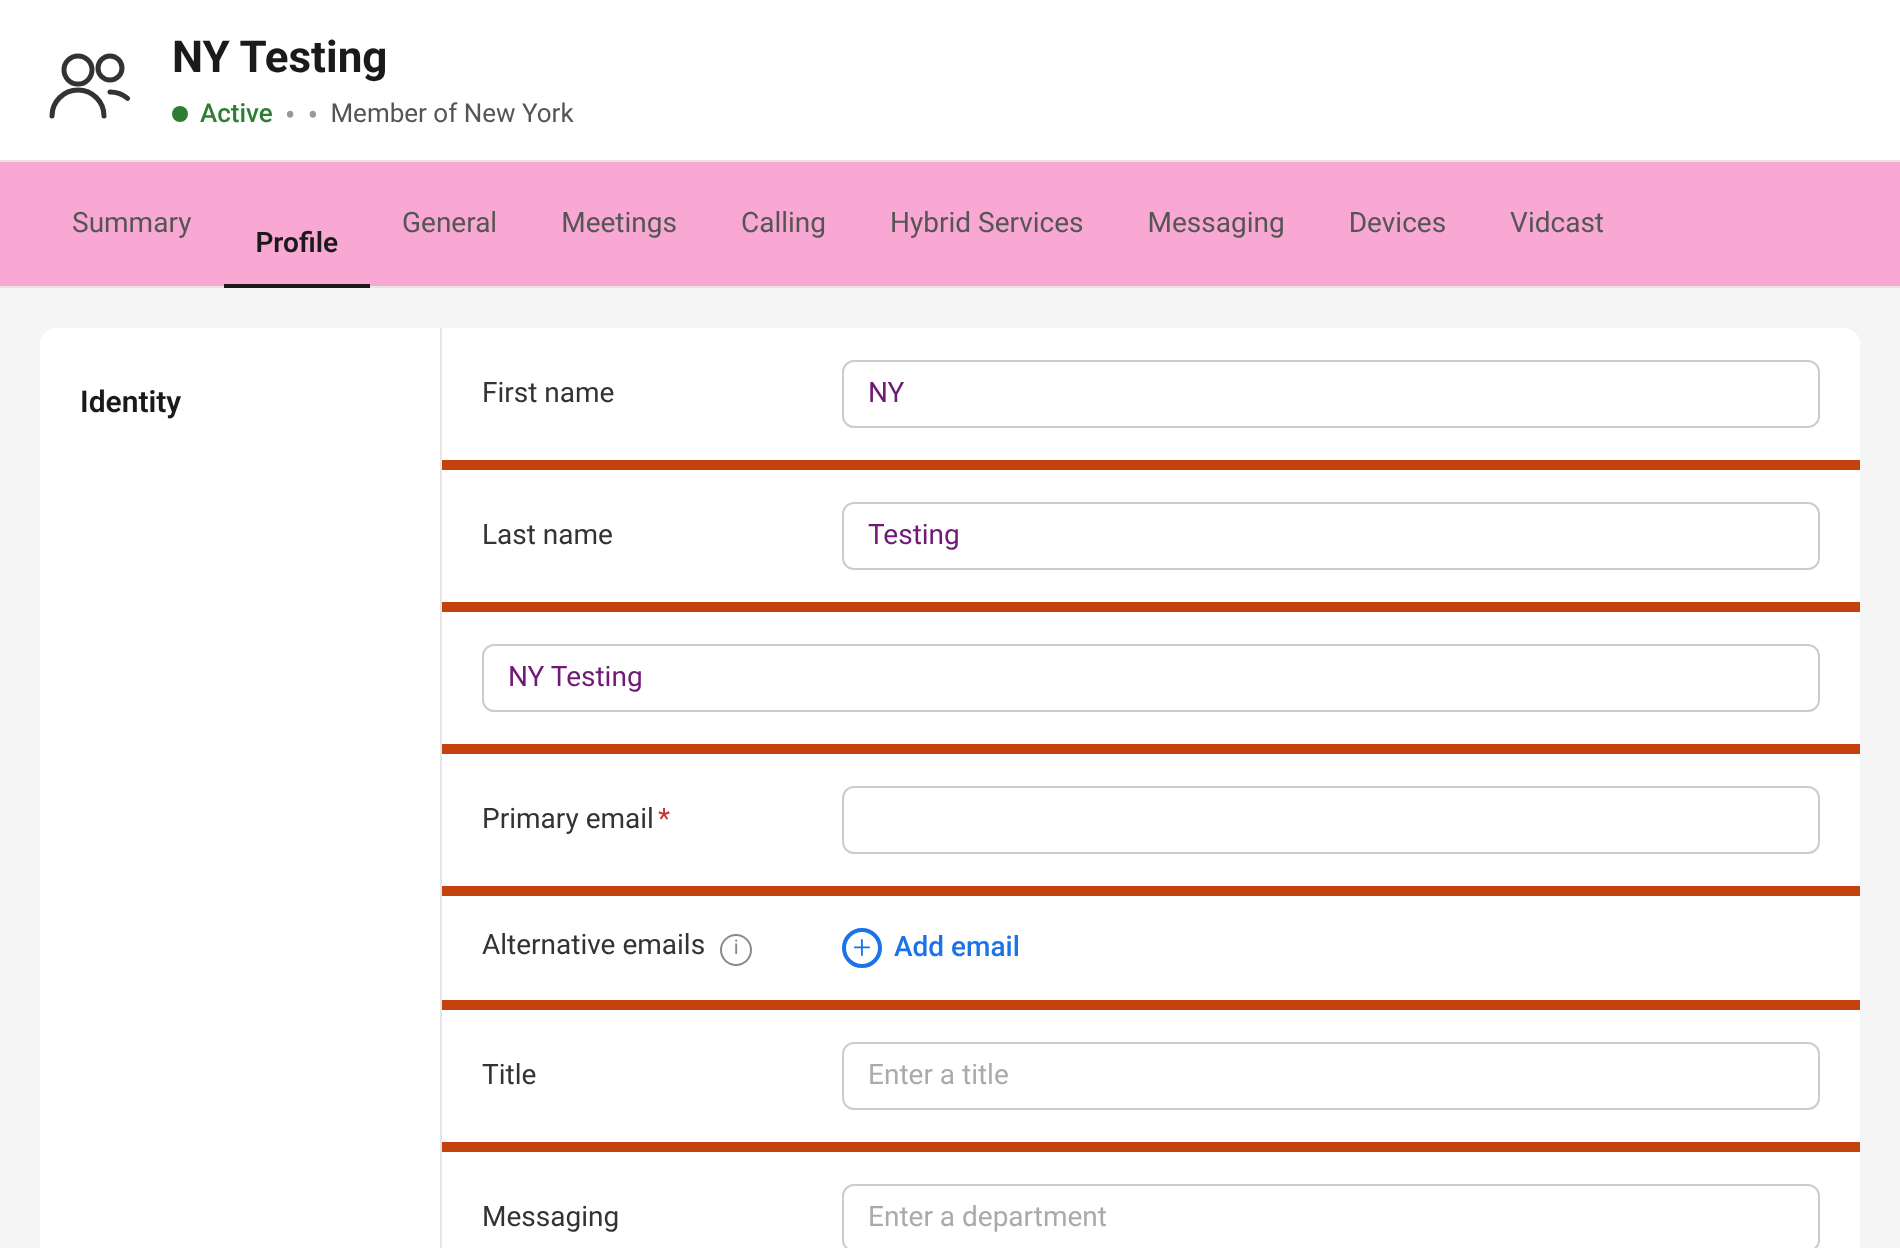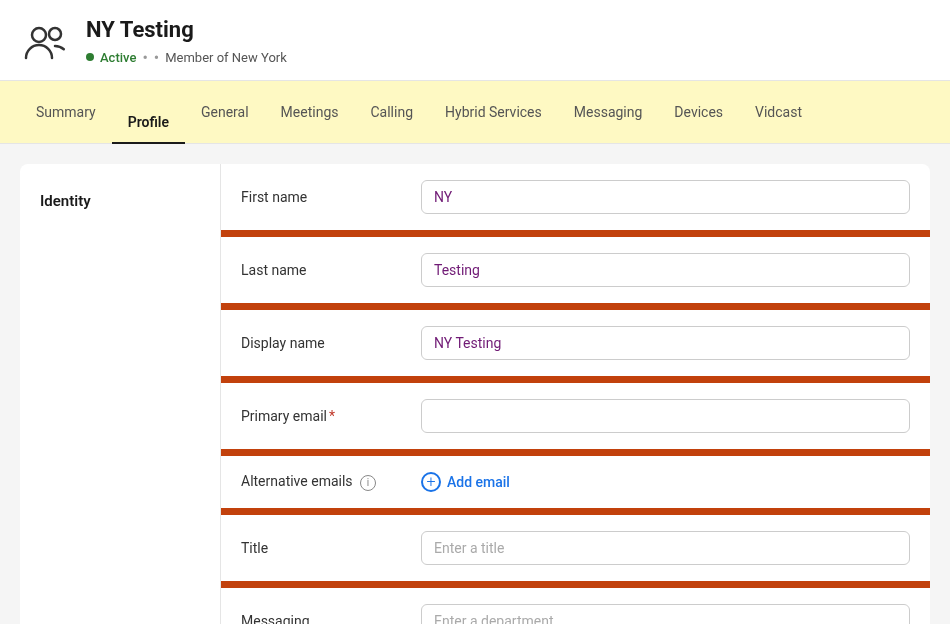--- a/index.html
+++ b/index.html
@@ -84,21 +84,21 @@
       align-items: center;
       gap: 6px;
       color: #555;
     }
 
     
     .tabs {
       display: flex;
       align-items: center;
       padding: 0 20px;
-      background: #fef9c3;
+      background: #f9a8d4;
       border-bottom: 1px solid #e5e5e5;
       gap: 0;
     }
 
     .tab {
       padding: 12px 16px;
       font-size: 14px;
       color: #555;
       cursor: pointer;
       border-bottom: 2px solid transparent;
@@ -144,21 +144,21 @@
     }
 
     .form-fields {
       flex: 1;
     }
 
     .form-row {
       display: flex;
       align-items: center;
       padding: 16px 20px;
-      border-bottom: 7px solid #c2410c;
+      border-bottom: 5px solid #c2410c;
       gap: 20px;
     }
 
     .form-row:last-child {
       border-bottom: none;
     }
 
     .field-label {
       width: 160px;
       flex-shrink: 0;
@@ -292,21 +292,20 @@
         </div>
 
         <div class="form-row">
           <div class="field-label">Last name</div>
           <div class="field-input">
             <input type="text" class="text-input" value="Testing" style="">
           </div>
         </div>
 
         <div class="form-row">
-          <div class="field-label">Display name</div>
           <div class="field-input">
             <input type="text" class="text-input" value="NY Testing" style="">
           </div>
         </div>
 
         <div class="form-row">
           <div class="field-label">
             <span>Primary email</span><span class="required-star">*</span>
           </div>
           <div class="field-input">

